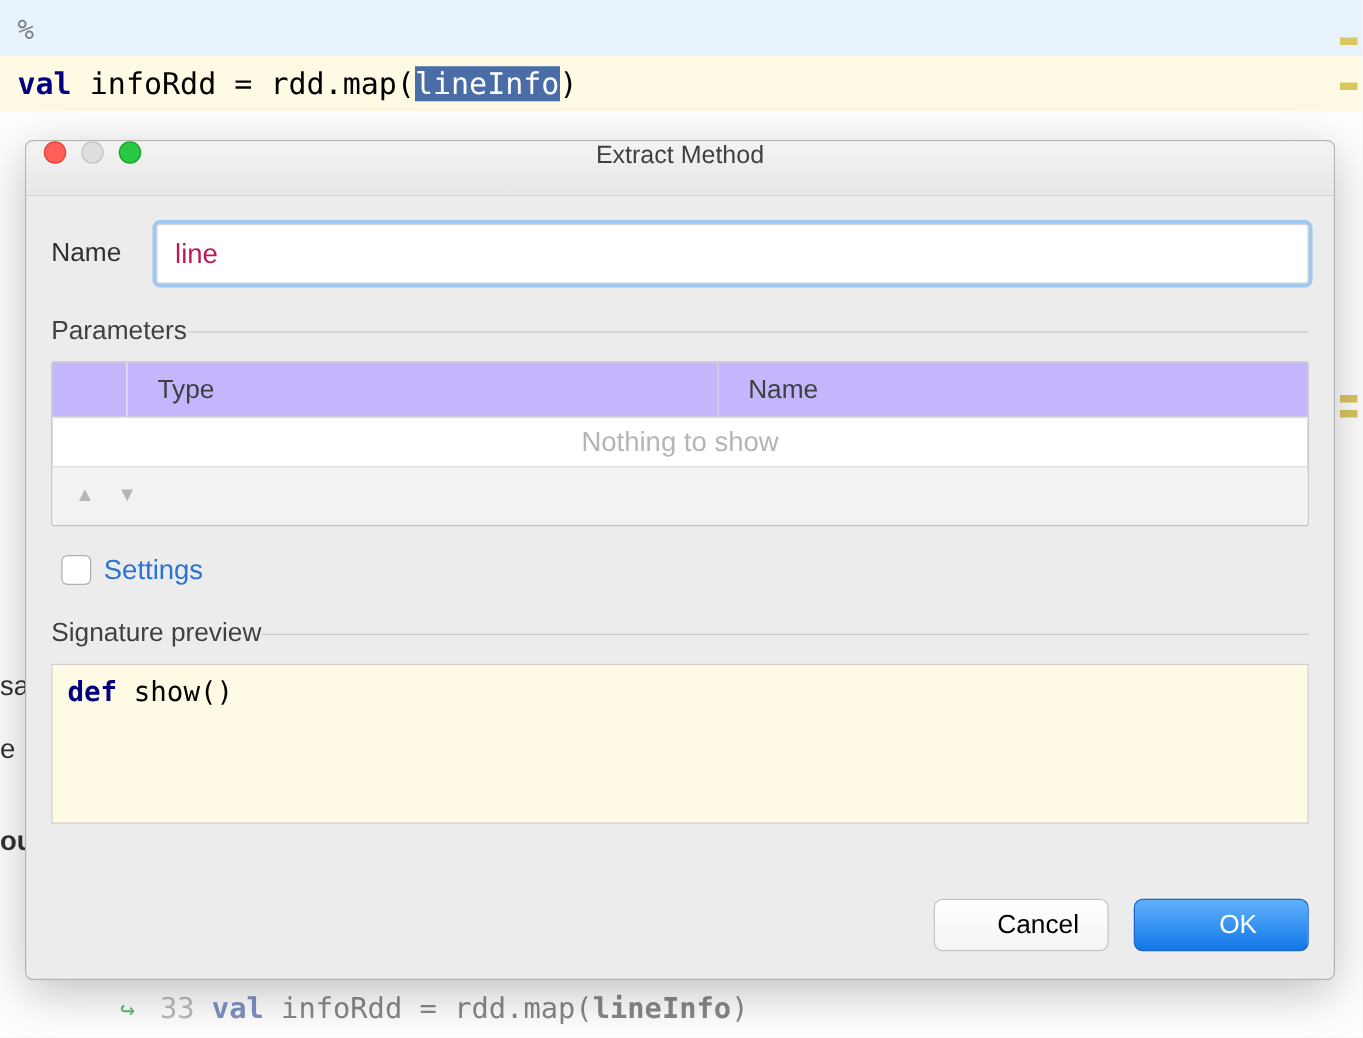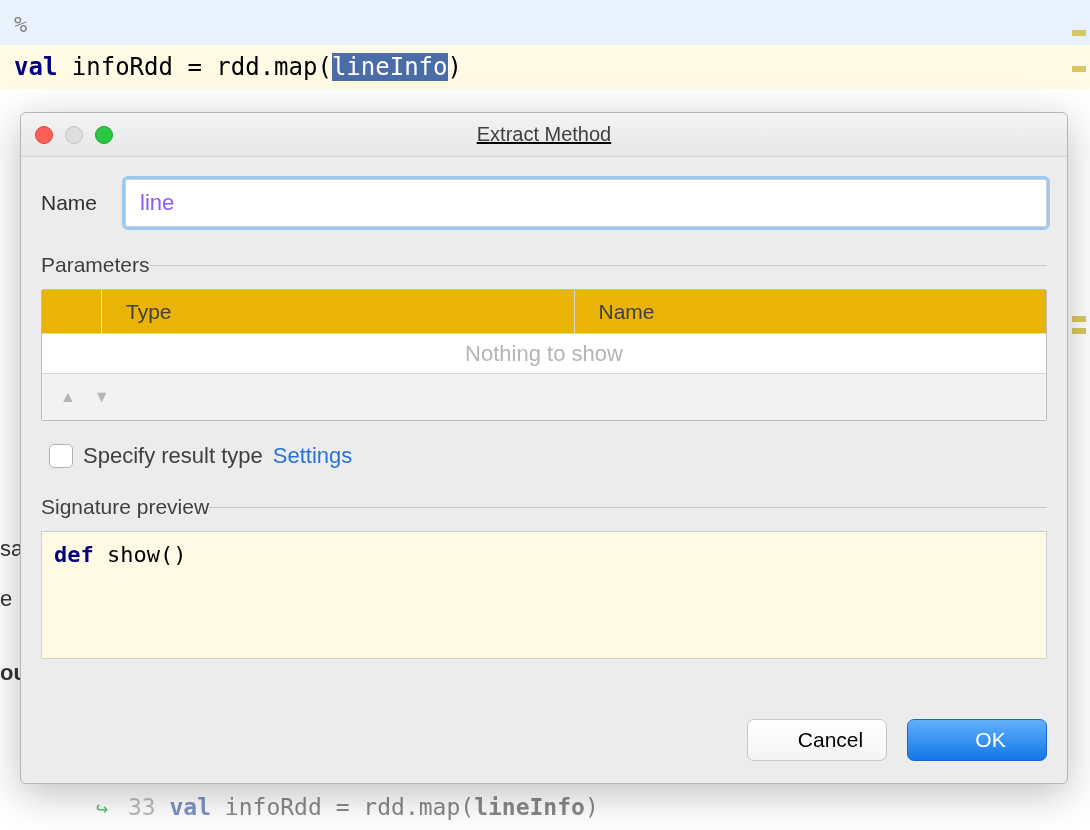--- a/index.html
+++ b/index.html
@@ -104,25 +104,23 @@
       border-radius: 6px;
       box-shadow: 0 10px 40px rgba(0,0,0,0.25);
       display: flex;
       flex-direction: column;
     }
     
     .titlebar {
       height: 44px;
       border-bottom: 1px solid #d4d4d4;
       display: flex;
-      align-items: center;
       position: relative;
       background: linear-gradient(#f3f3f3, #e7e7e7);
       border-radius: 6px 6px 0 0;
-      text-decoration: underline;
     }
     .traffic-lights {
       position: absolute;
       left: 14px;
       display: flex;
       gap: 12px;
     }
     .tl {
       width: 18px;
       height: 18px;
@@ -157,21 +155,21 @@
     .name-input {
       flex: 1;
       height: 48px;
       border: 1px solid #cfcfcf;
       border-radius: 3px;
       font-size: 22px;
       padding: 0 14px;
       outline: 3px solid #9ec8f0;
       outline-offset: 0;
       background: #fff;
-      color: #8b5cf6;
+      color: #be185d;
     }
     
     .section-header {
       display: flex;
       align-items: center;
       margin-bottom: 12px;
     }
     .section-label {
       font-size: 21px;
       color: #404040;
@@ -183,21 +181,21 @@
     }
     
     .params-table-wrap {
       border: 1px solid #bfbfbf;
       background: #fff;
       border-radius: 2px;
     }
     .params-header {
       display: flex;
       height: 44px;
-      background: #eab308;
+      background: #c4b5fd;
       border-bottom: 1px solid #d6d6d6;
     }
     .params-col {
       display: flex;
       align-items: center;
       font-size: 21px;
       color: #404040;
       padding: 0 24px;
     }
     .params-col-check {
@@ -352,21 +350,20 @@
       </div>
       <div class="params-empty">Nothing to show</div>
       <div class="params-footer">
         <span class="arrow-btn">▲</span>
         <span class="arrow-btn">▼</span>
       </div>
     </div>
 
     <div class="check-row">
       <div class="checkbox"></div>
-      <span class="check-label">Specify result type</span>
       <span class="link">Settings</span>
     </div>
 
     <div class="section-header">
       <div class="section-label">Signature preview</div>
       <div class="section-line"></div>
     </div>
 
     <div class="preview-box">
       <span class="kw">def</span><span> show()</span>

